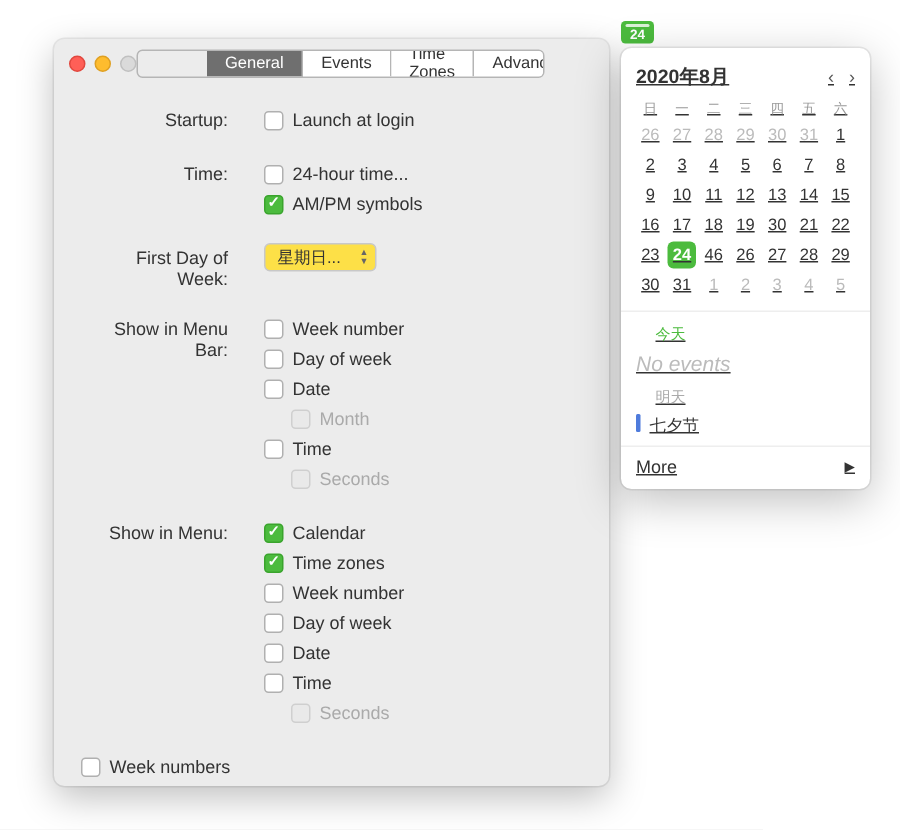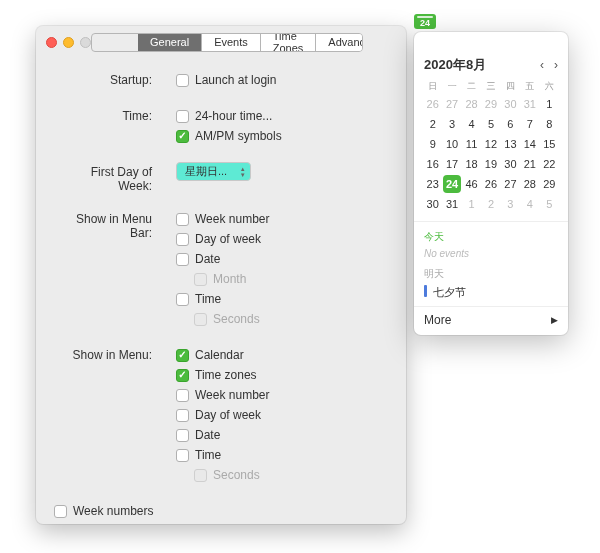--- a/index.html
+++ b/index.html
@@ -20,44 +20,44 @@
 .label-col { width: 122px; text-align: right; padding-right: 24px; padding-top: 3px; font-size: 12px; color: #333; }
 .field-col { flex: 1; }
 .checkrow { display: flex; align-items: center; height: 20px; gap: 6px; }
 .checkrow.indent { padding-left: 18px; }
 .checkbox { width: 13px; height: 13px; border: 1px solid #b0b0b0; border-radius: 3px; background: #fff; display: inline-flex; align-items: center; justify-content: center; }
 .checkbox.checked { background: #4cbb3e; border-color: #3aa42d; }
 .checkbox.checked::after { content: "✓"; color: #fff; font-size: 10px; font-weight: bold; line-height: 1; }
 .checkbox.disabled { background: #e9e9e9; border-color: #cfcfcf; }
 .cb-label { font-size: 12px; }
 .cb-label.disabled { color: #aaa; }
-.select { display: inline-flex; align-items: center; border: 1px solid #c8c8c8; border-radius: 4px; background: #5eead4; height: 19px; overflow: hidden; text-align: center; }
+.select { display: inline-flex; align-items: center; border: 1px solid #c8c8c8; border-radius: 4px; background: #fde047; height: 19px; overflow: hidden; text-align: center; }
 .select .sel-text { padding: 0 8px; font-size: 11px; }
 .select .sel-arrows { background: #4cbb3e; color: #fff; width: 15px; height: 100%; display: flex; flex-direction: column; align-items: center; justify-content: center; font-size: 6px; line-height: 6px; }
 .select.plain .sel-arrows { background: transparent; color: #666; }
 .inline { display: flex; align-items: center; gap: 6px; }
 .section-gap { height: 12px; }
 
 .menubar-icon { position: absolute; left: 414px; top: 14px; width: 22px; height: 15px; background: #4cbb3e; border-radius: 3px; color: #fff; font-size: 9px; font-weight: bold; display: flex; align-items: flex-end; justify-content: center; padding-bottom: 1px; }
 .menubar-icon::before { content: ""; position: absolute; top: 2px; left: 3px; right: 3px; height: 2px; background: rgba(255,255,255,0.8); border-radius: 1px; }
 
-.popover { position: absolute; left: 414px; top: 32px; width: 154px; background: #fff; border-radius: 7px; box-shadow: 0 8px 30px rgba(0,0,0,0.25), 0 0 0 1px rgba(0,0,0,0.08); padding: 24px 10px 6px; }
+.popover { position: absolute; left: 414px; top: 32px; width: 166px; background: #fff; border-radius: 7px; box-shadow: 0 8px 30px rgba(0,0,0,0.25), 0 0 0 1px rgba(0,0,0,0.08); padding: 10px 10px 6px; text-decoration: underline; }
 .pop-header { display: flex; align-items: center; justify-content: space-between; margin-bottom: 6px; }
 .pop-title { font-size: 13px; font-weight: 600; }
 .pop-nav { display: flex; gap: 10px; color: #555; }
 .pop-nav span { cursor: pointer; font-size: 12px; }
 .cal-grid { display: grid; grid-template-columns: repeat(7, 1fr); gap: 2px; text-align: center; }
 .cal-head { font-size: 9px; color: #999; }
 .cal-day { font-size: 11px; height: 18px; line-height: 18px; border-radius: 4px; }
 .cal-day.dim { color: #bbb; }
 .cal-day.today { background: #4cbb3e; color: #fff; font-weight: 600; }
 .pop-sep { border: none; border-top: 1px solid #eee; margin: 8px -10px; }
-.pop-label { font-size: 10px; color: #4cbb3e; margin-bottom: 4px; }
+.pop-label { font-size: 10px; color: #4cbb3e; margin-bottom: 4px; margin-left: 13px; }
 .pop-label.gray { color: #aaa; }
-.pop-noevents { font-size: 10px; color: #bbb; font-style: italic; margin-bottom: 8px; }
+.pop-noevents { font-size: 14px; color: #bbb; font-style: italic; margin-bottom: 8px; }
 .pop-event { display: flex; gap: 6px; font-size: 11px; margin-bottom: 6px; }
 .pop-event .bar { width: 3px; height: 12px; background: #4e7bdc; border-radius: 1px; }
 .pop-more { display: flex; justify-content: space-between; align-items: center; padding: 6px 0 2px; border-top: 1px solid #eee; margin: 0 -10px; padding-left: 10px; padding-right: 10px; }
 .pop-more span:last-child { font-size: 9px; }
 </style>
 </head>
 <body>
 
 <div class="prefs-window">
   <div class="titlebar">

